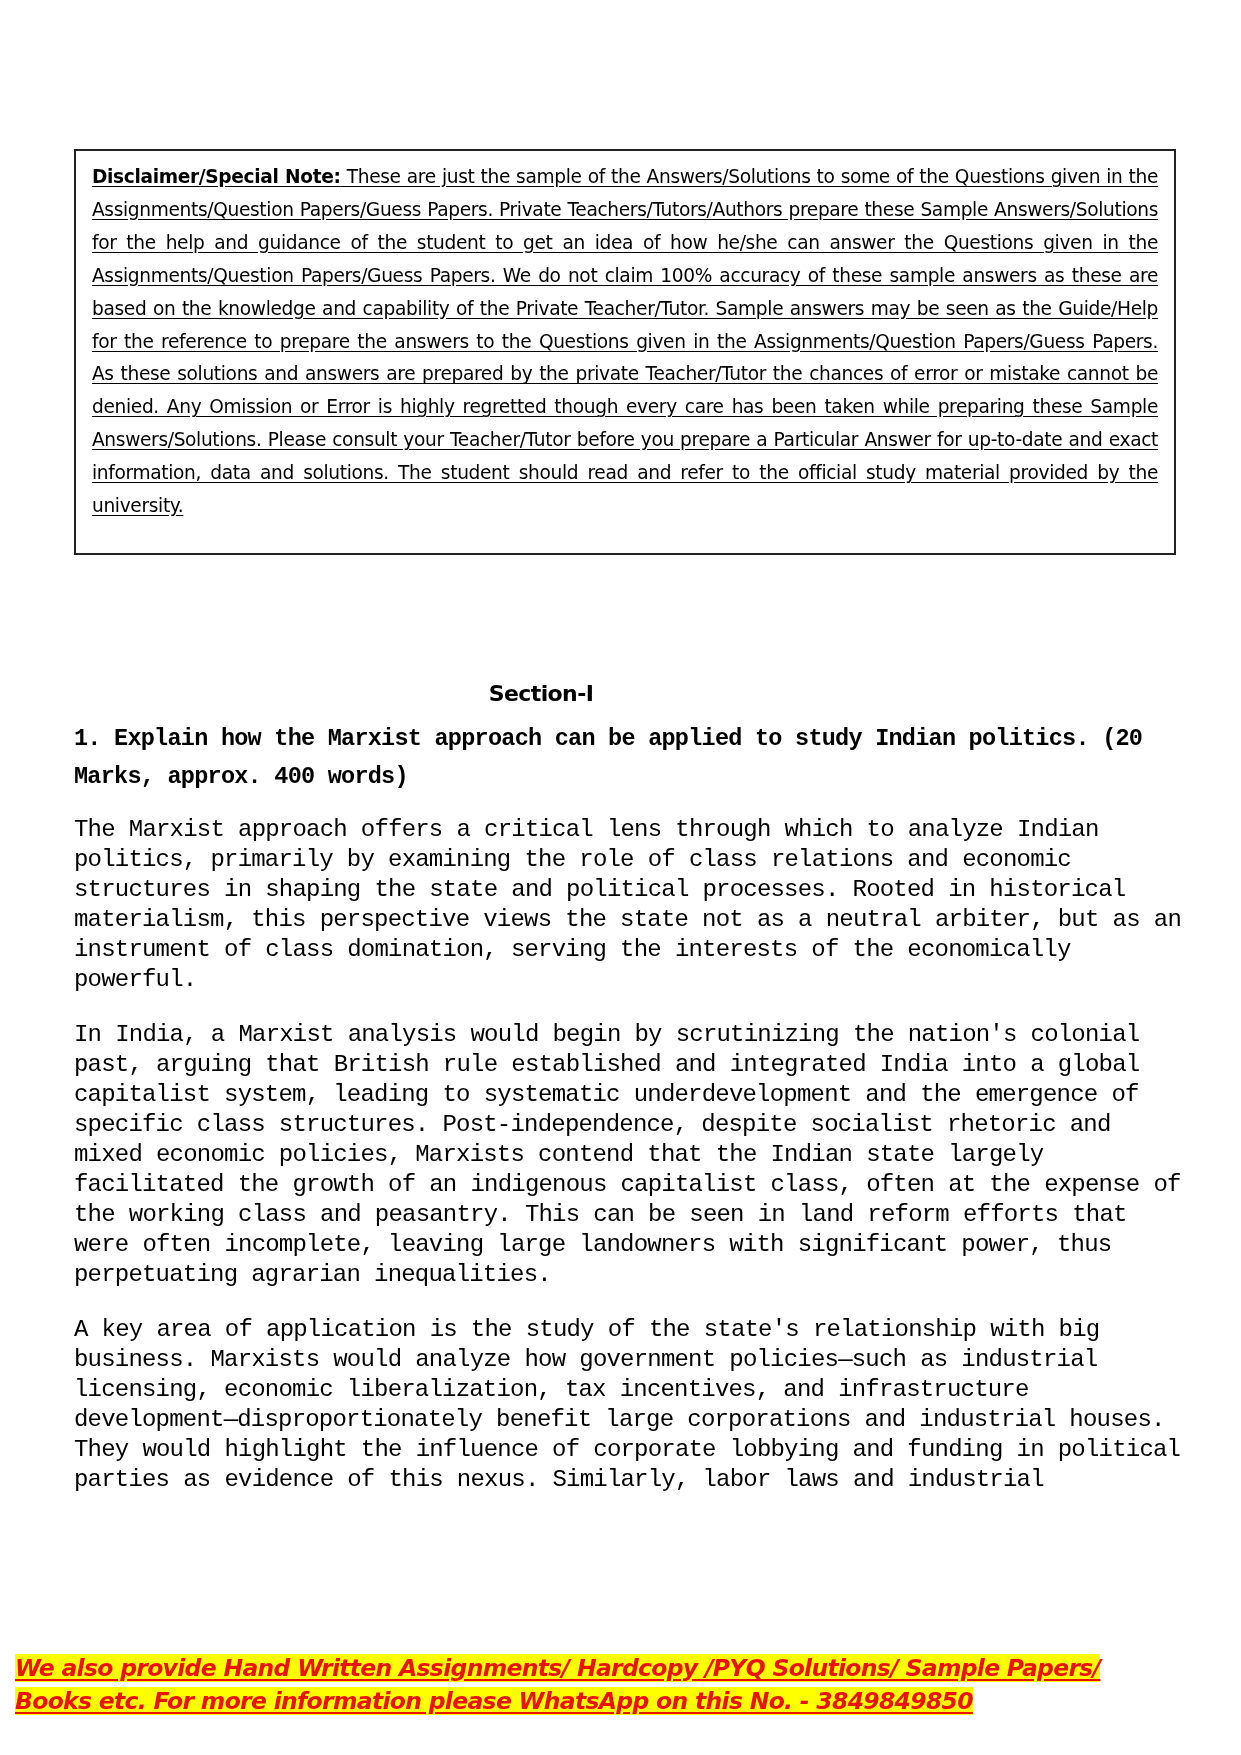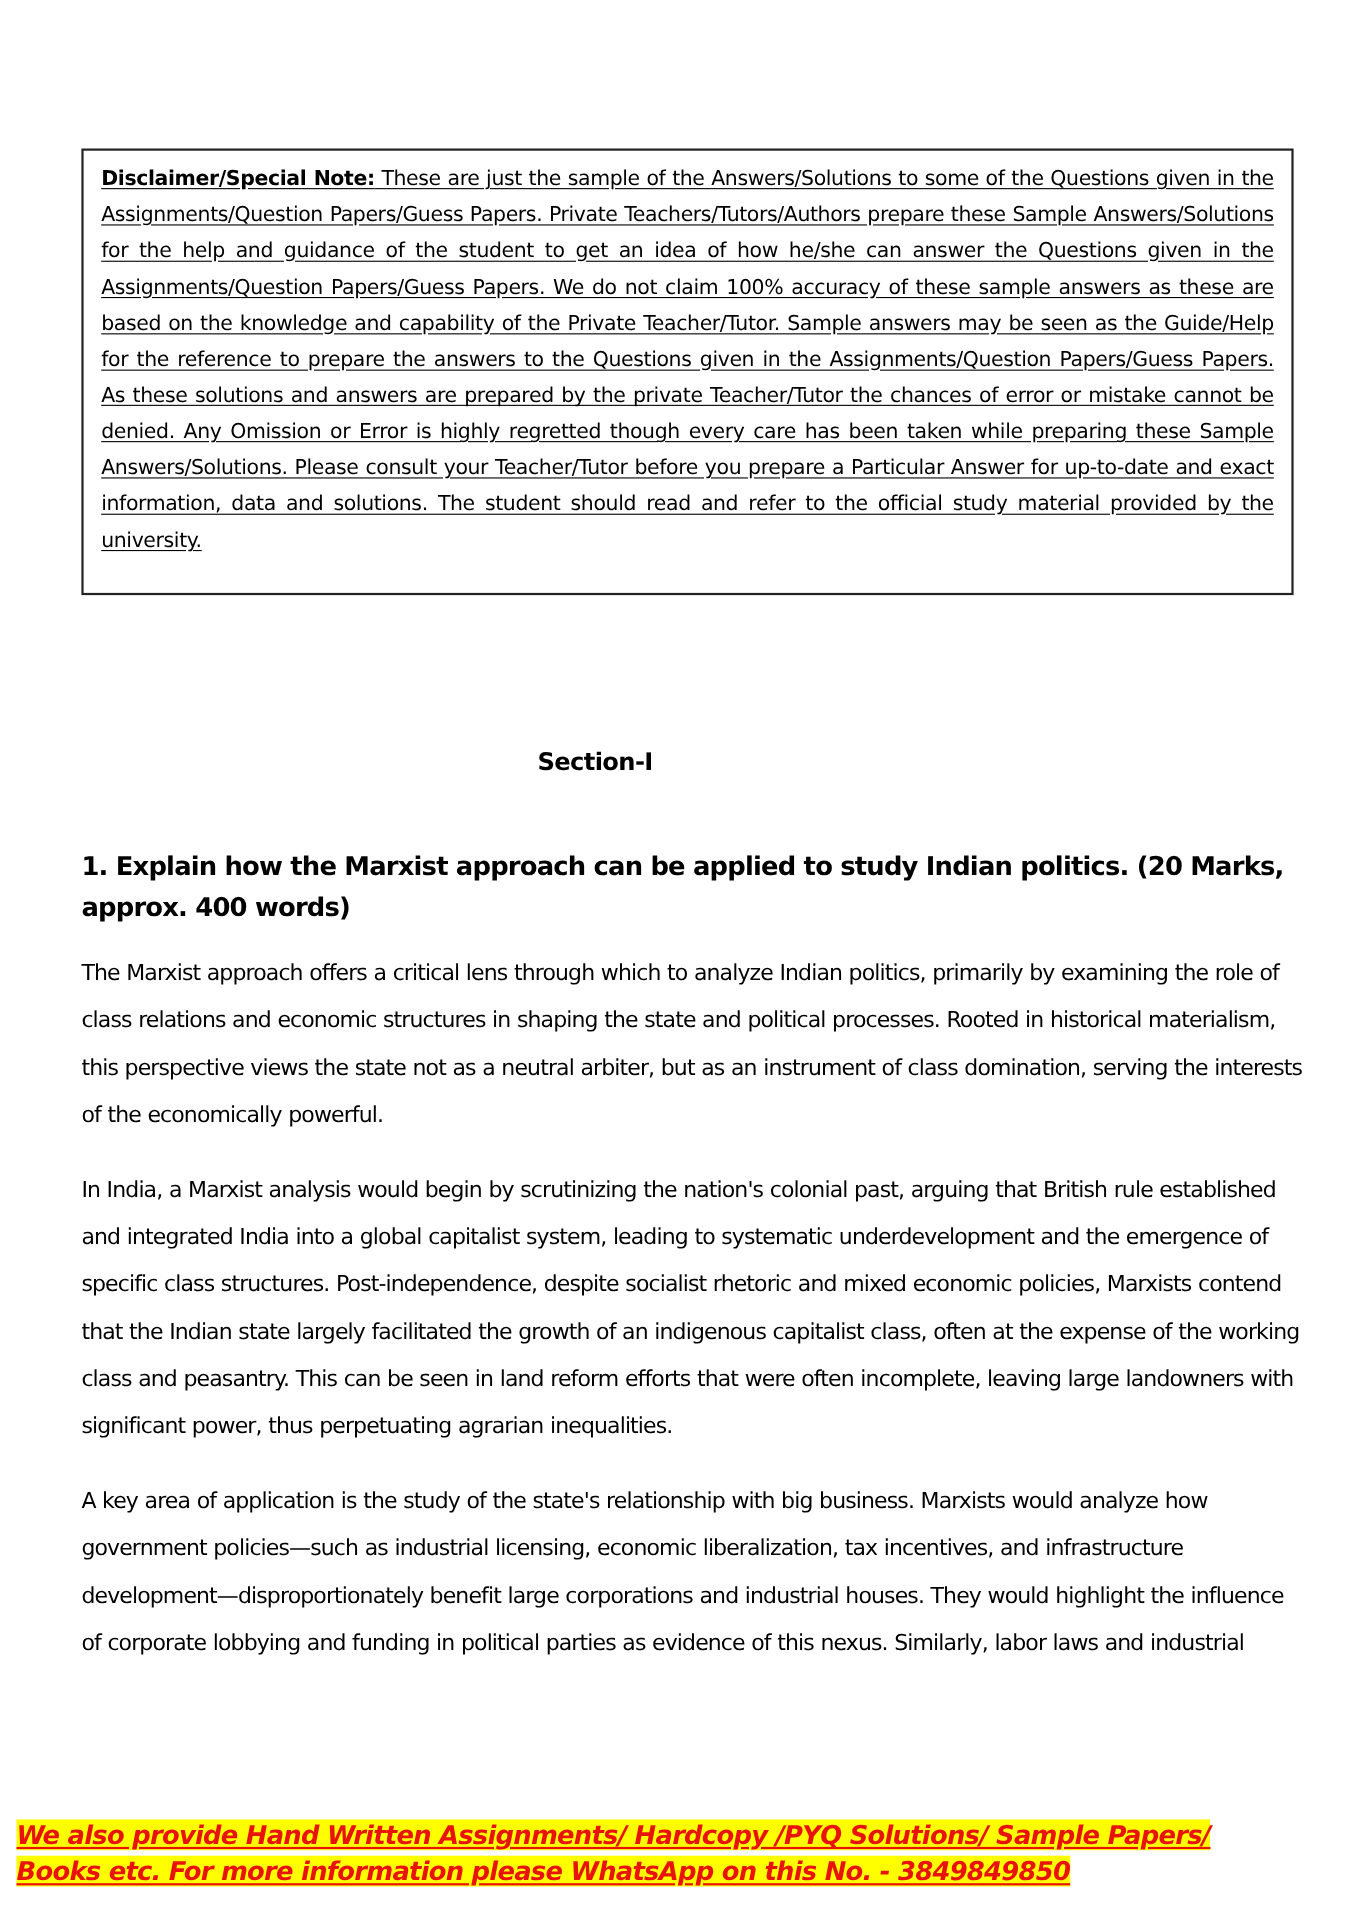--- a/index.html
+++ b/index.html
@@ -1,40 +1,40 @@
 <!DOCTYPE html>
 <html><head>
 <meta charset="utf-8">
 <style>
   html, body { margin: 0; padding: 0; background: #ffffff; }
   body { width: 1241px; height: 1755px; position: relative; overflow: hidden;
          font-family: "DejaVu Sans", "Liberation Sans", sans-serif; color: #000; }
   .disclaimer {
-    position: absolute; left: 74px; top: 135px; width: 1102px; height: 406px;
+    position: absolute; left: 74px; top: 149px; width: 1102px; height: 406px;
     border: 2px solid #222; box-sizing: border-box;
     padding: 10px 16px 0 16px;
   }
   .disclaimer-text {
     font-size: 18.6px; line-height: 32.9px; text-align: justify;
     text-decoration: underline; text-underline-offset: 3px;
     letter-spacing: -0.35px; word-spacing: 0.5px;
   }
   .disclaimer-label { font-weight: bold; }
   .section-title {
     position: absolute; left: 0; width: 1082px; top: 681px;
     text-align: center; font-weight: bold; font-size: 22px;
     letter-spacing: -0.6px;
   }
-  .content { position: absolute; left: 74px; top: 768px; width: 1110px; }
+  .content { position: absolute; left: 74px; top: 720px; width: 1110px; font-family: Liberation Mono, monospace; }
   .question {
     font-weight: bold; font-size: 23.5px; line-height: 38px;
     letter-spacing: -0.75px; margin: 0 0 19px 0;
   }
   .para {
-    font-size: 20px; line-height: 43px; margin: 0 0 25px 0;
+    font-size: 24px; line-height: 30px; margin: 0 0 25px 0;
     letter-spacing: -0.8px; word-spacing: 0.4px;
   }
   .footer {
     position: absolute; left: 0; width: 1241px; top: 1652px;
     text-align: left; font-weight: bold; font-style: italic;
     font-size: 23.5px; line-height: 33px; color: #e8140c;
     letter-spacing: -0.7px;
     padding-left: 15px;
   }
   .footer-line { display: block; }

